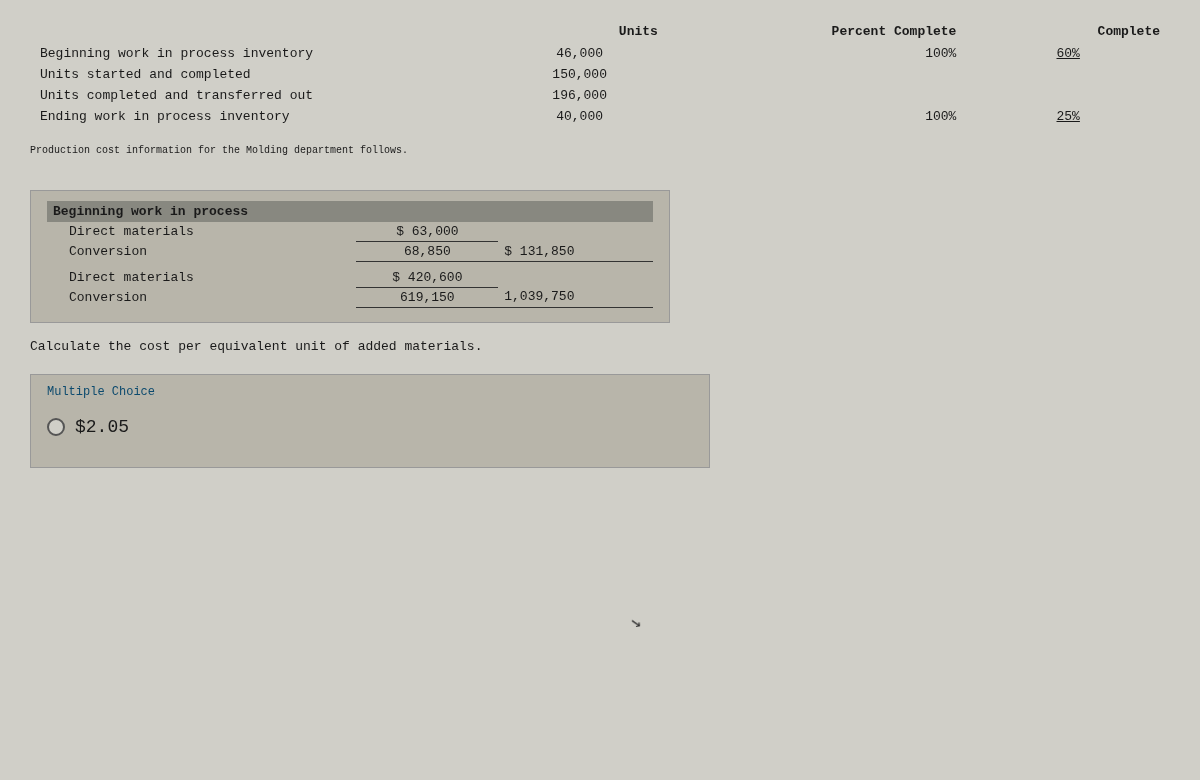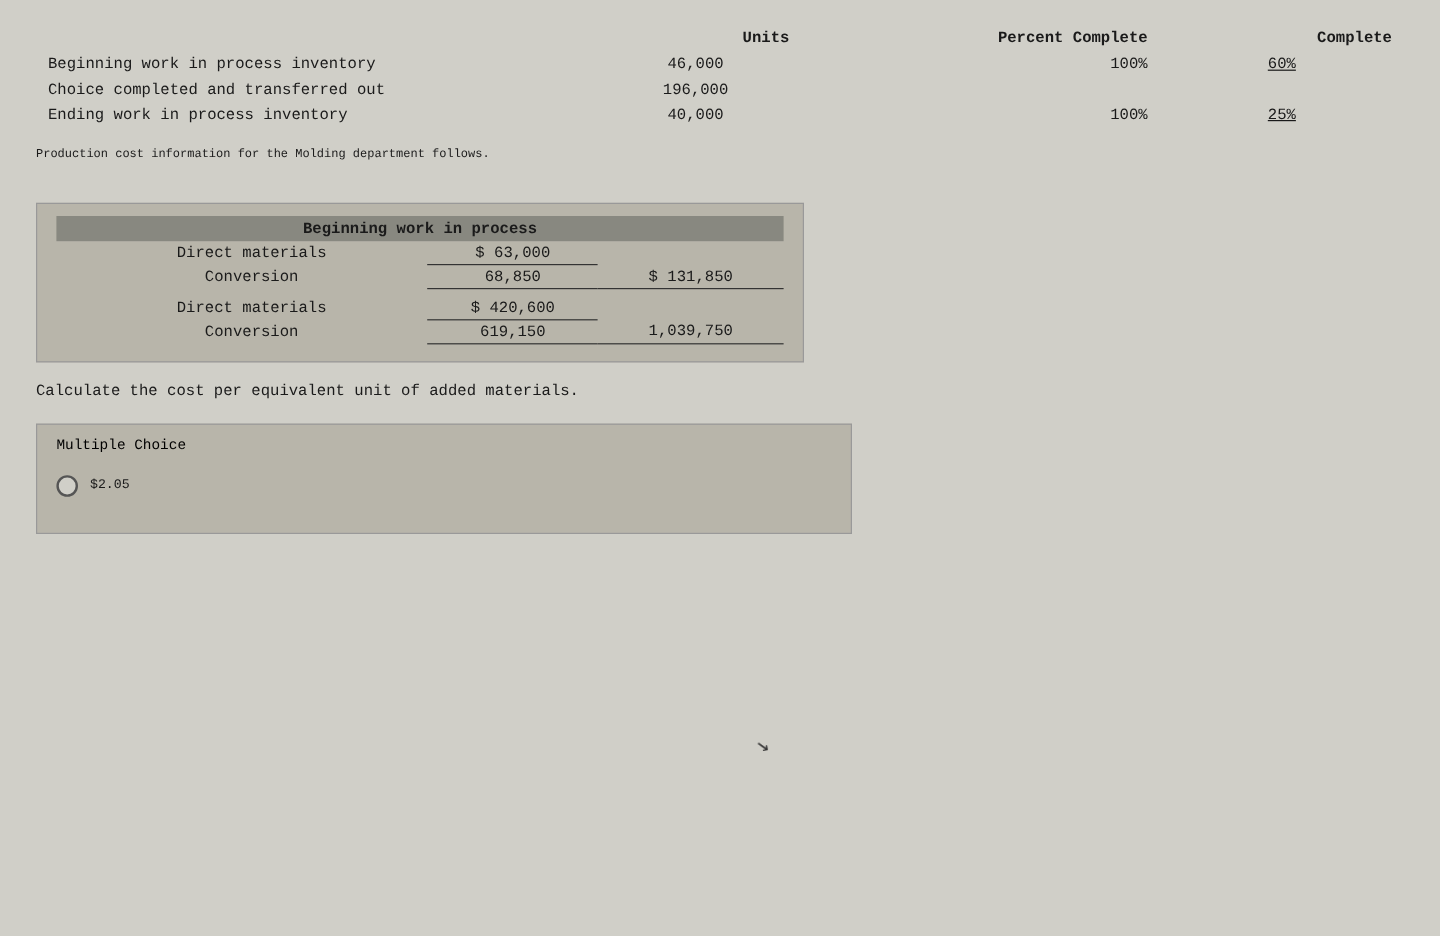--- a/index.html
+++ b/index.html
@@ -69,41 +69,40 @@
     }
 
     .cost-table {
       width: 100%;
       border-collapse: collapse;
     }
 
     .cost-table td {
       padding: 2px 6px;
       font-size: 13px;
-      text-align: center;
     }
 
     .cost-table .section-header td {
       font-weight: bold;
       background-color: #888880;
       color: #1a1a1a;
       padding: 3px 6px;
     }
 
     .cost-table .indent {
       padding-left: 22px;
     }
 
     .cost-table .amount-col {
       text-align: center;
       width: 110px;
     }
 
     .cost-table .total-col {
-      text-align: center;
+      text-align: left;
       width: 120px;
     }
 
     .cost-table .underline-cell {
       border-bottom: 1px solid #333;
     }
 
     .calculate-note {
       font-size: 13px;
       margin-bottom: 20px;
@@ -112,29 +111,29 @@
 
     .multiple-choice-box {
       background-color: #b8b5aa;
       border: 1px solid #999;
       padding: 10px 16px 30px 16px;
       width: 680px;
     }
 
     .mc-label {
       font-size: 12px;
-      color: #000000;
+      color: #0c4a6e;
       margin-bottom: 18px;
     }
 
     .mc-option {
       display: flex;
       align-items: center;
       gap: 10px;
-      font-size: 11px;
+      font-size: 18px;
     }
 
     .radio-circle {
       width: 18px;
       height: 18px;
       border-radius: 50%;
       border: 2px solid #555;
       background: #d0cfc8;
       flex-shrink: 0;
     }
@@ -161,21 +160,27 @@
     </tr>
   </thead>
   <tbody>
     <tr>
       <td class="label-col">Beginning work in process inventory</td>
       <td class="units-col">46,000</td>
       <td class="pct-col">100%</td>
       <td class="complete-col">60%</td>
     </tr>
     <tr>
-      <td class="label-col">Choice completed and transferred out</td>
+      <td class="label-col">Units started and completed</td>
+      <td class="units-col">150,000</td>
+      <td class="pct-col"></td>
+      <td class="complete-col"></td>
+    </tr>
+    <tr>
+      <td class="label-col">Units completed and transferred out</td>
       <td class="units-col">196,000</td>
       <td class="pct-col"></td>
       <td class="complete-col"></td>
     </tr>
     <tr>
       <td class="label-col">Ending work in process inventory</td>
       <td class="units-col">40,000</td>
       <td class="pct-col">100%</td>
       <td class="complete-col">25%</td>
     </tr>

